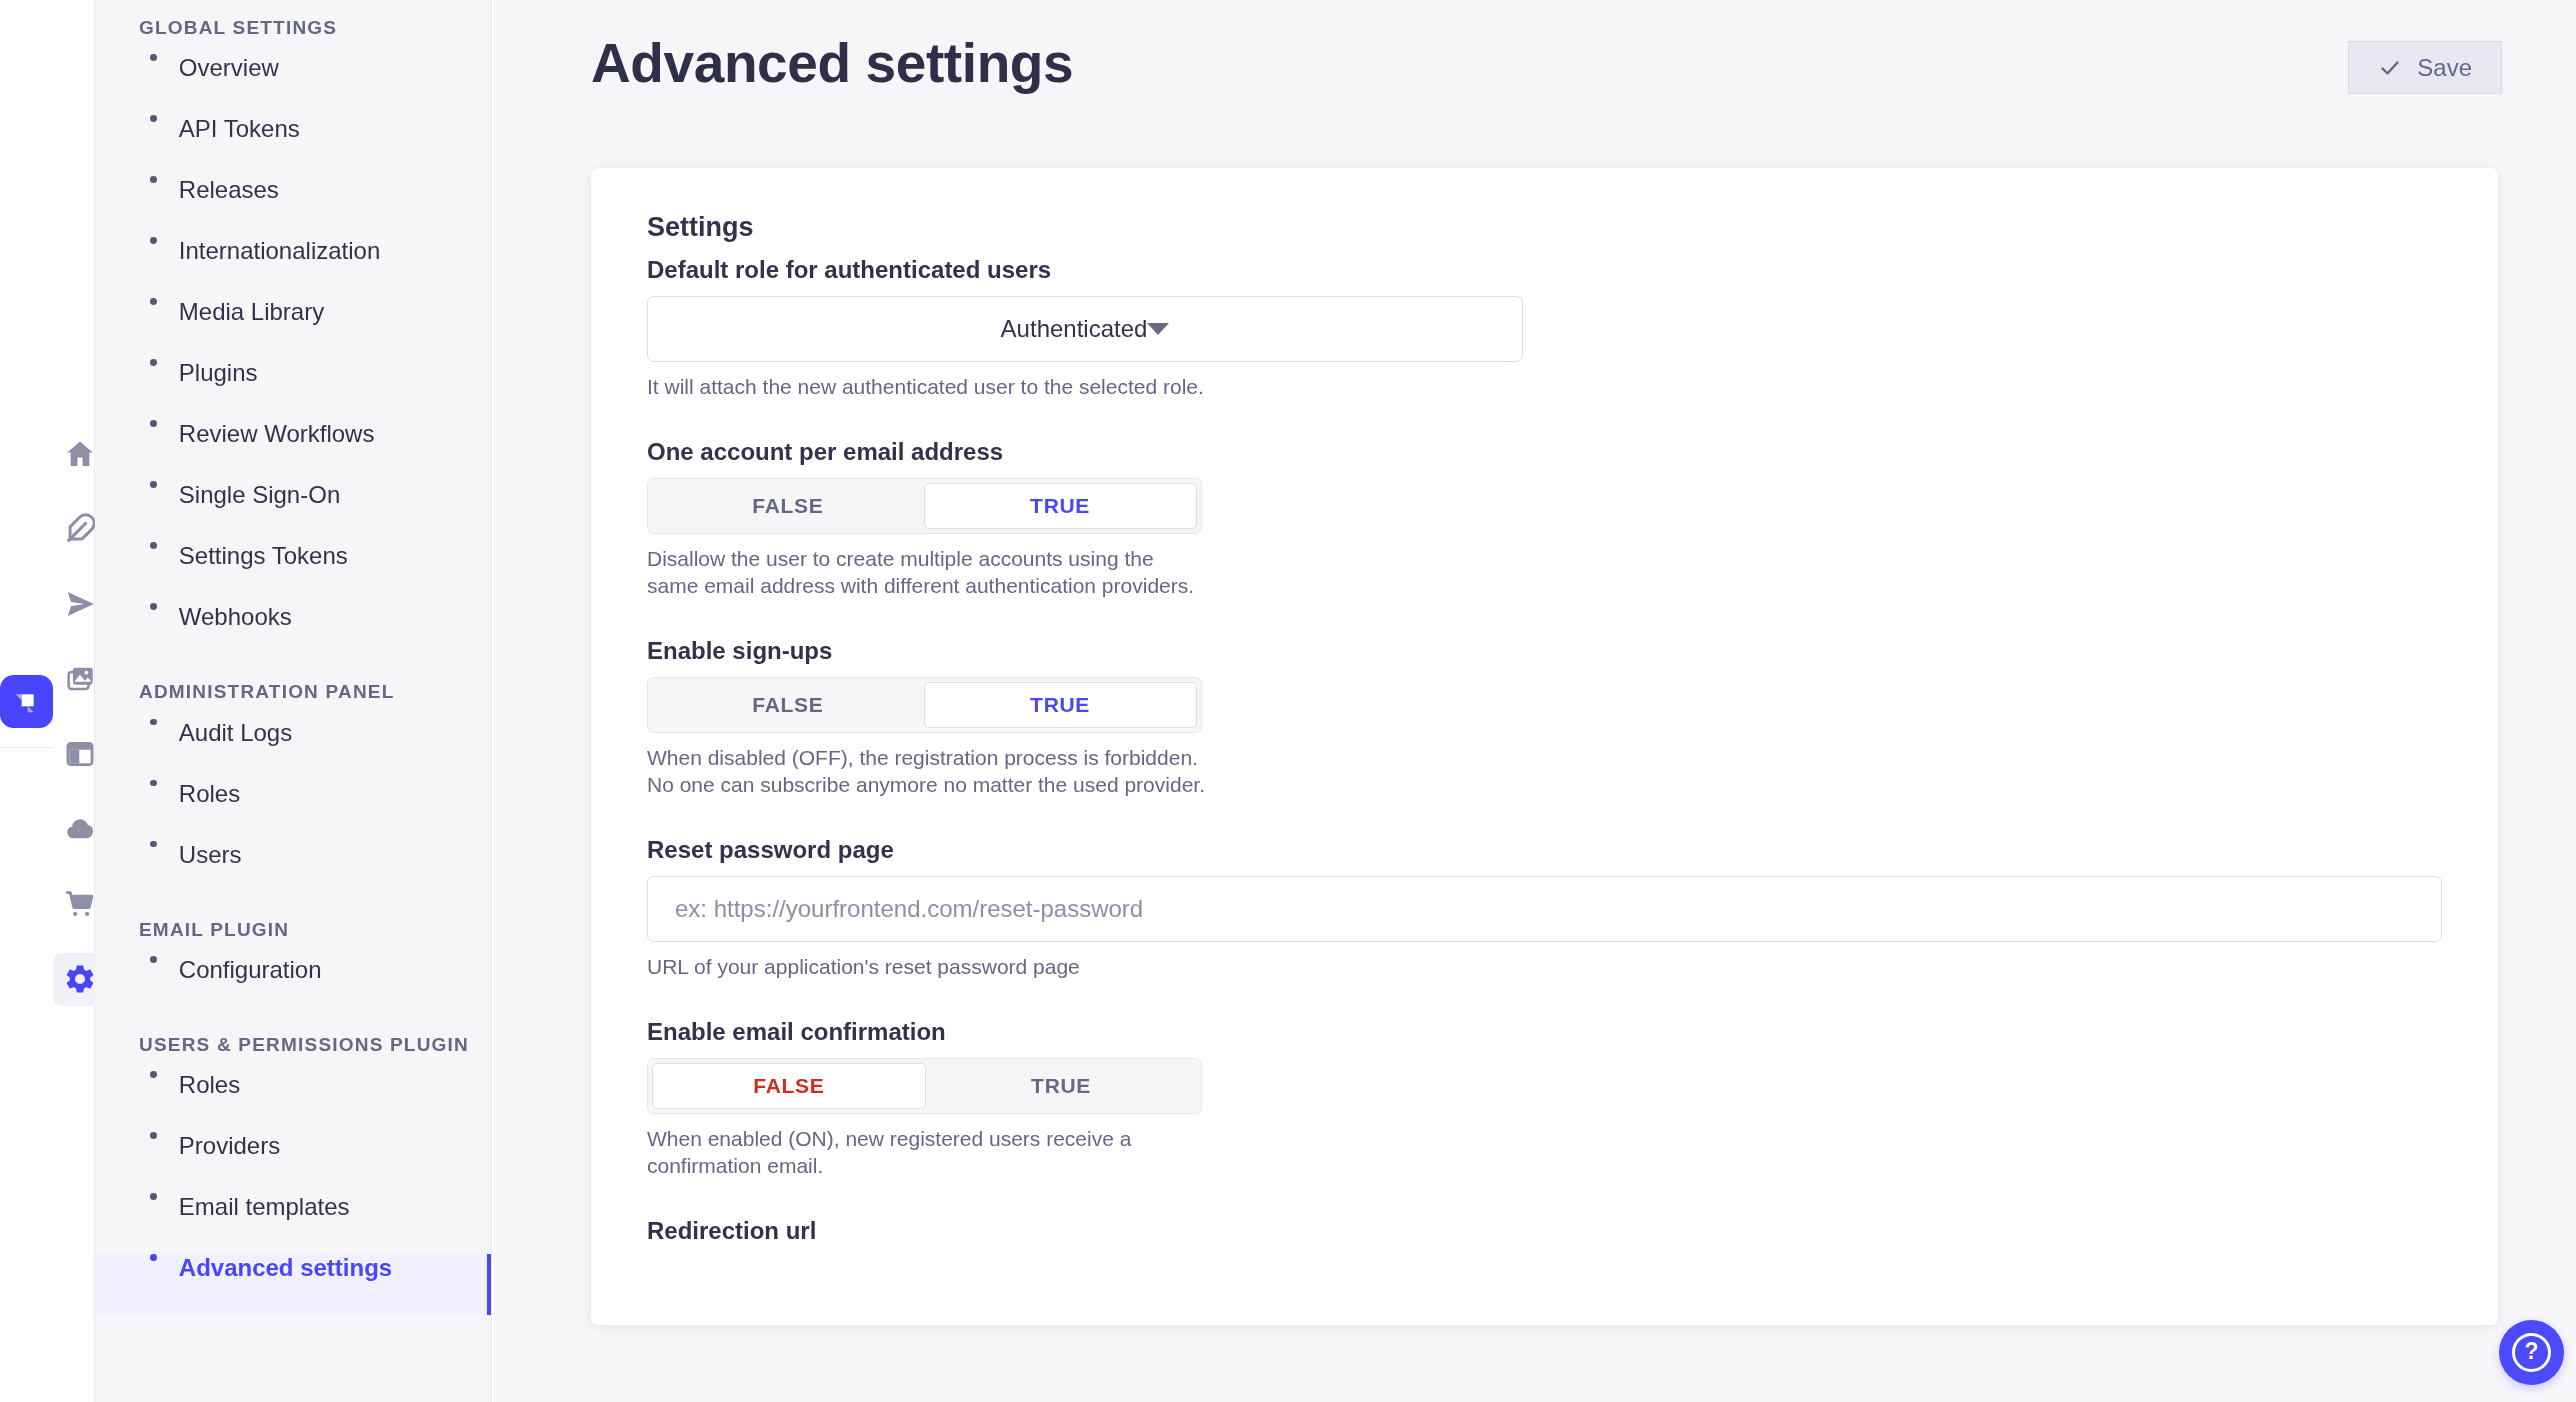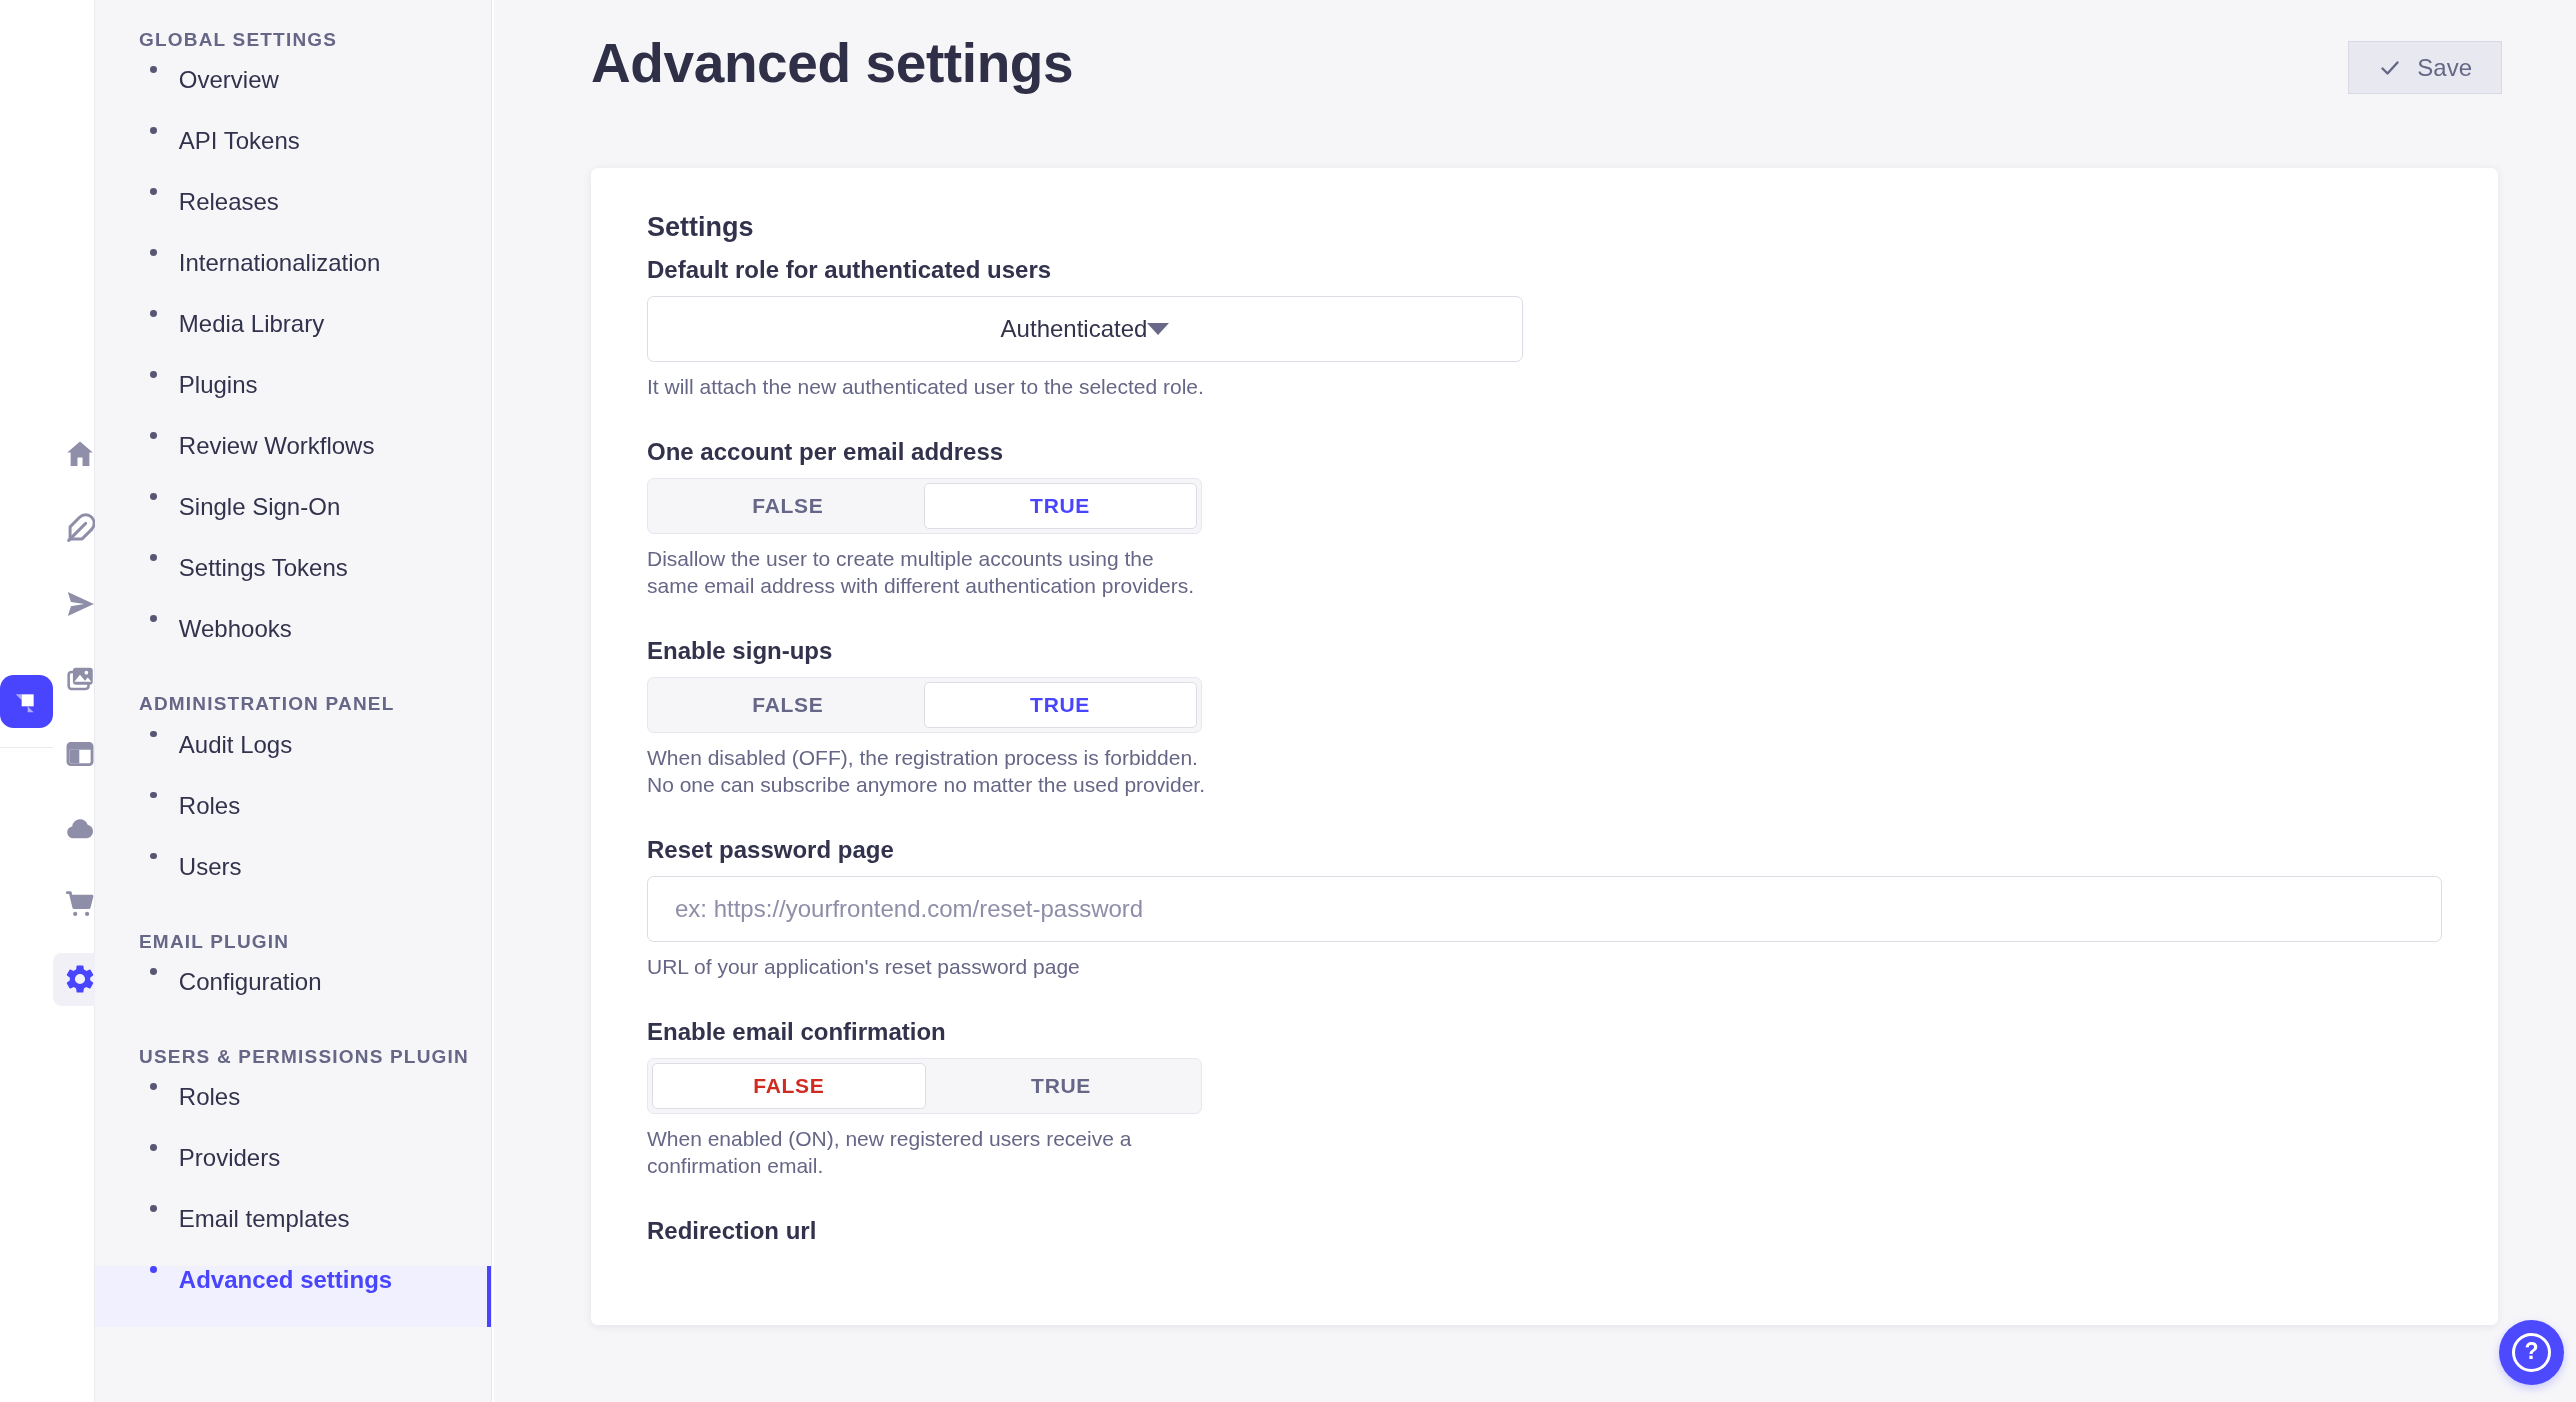--- a/index.html
+++ b/index.html
@@ -22,21 +22,21 @@
   .logo-wrap{width:100%;display:flex;justify-content:center;padding:21px 0 19.6px;border-bottom:0.9px solid var(--border-light);}
   .logo{width:53px;height:53px;border-radius:13.6px;background:var(--purple);display:flex;align-items:center;justify-content:center;}
   .rail-nav{padding-top:31px;display:flex;flex-direction:column;gap:22px;}
   .rail-btn{width:53px;height:53px;border-radius:8.5px;display:flex;align-items:center;justify-content:center;color:var(--faint);cursor:pointer;}
   .rail-btn.active{background:#f0f0f6;color:var(--purple);}
   .rail-btn svg{width:34px;height:34px;}
   .rail-bottom{margin-top:auto;width:100%;border-top:0.9px solid var(--border-light);padding:24px 0 12px;display:flex;justify-content:center;}
   .avatar{width:53px;height:53px;border-radius:50%;background:#4f4cff;color:#fff;font-weight:bold;font-size:22px;display:flex;align-items:center;justify-content:center;letter-spacing:0.4px;cursor:pointer;}
 
   
-  .sidebar{position:absolute;left:95px;top:0;bottom:0;width:397px;background:var(--bg);border-right:1.7px solid #e6e6ef;padding-top:12px;overflow:hidden;}
+  .sidebar{position:absolute;left:95px;top:0;bottom:0;width:397px;background:var(--bg);border-right:1.7px solid #e6e6ef;overflow:hidden;}
   .section-title{font-size:19px;font-weight:bold;letter-spacing:1.2px;color:var(--muted);padding:17px 0 15.3px 44px;}
   .side-item{height:61px;display:flex;padding-left:55px;font-size:24px;color:var(--ink);cursor:pointer;position:relative;}
   .side-item .bullet{width:6.8px;height:6.8px;border-radius:50%;background:#575775;margin-right:22px;flex:none;}
   .side-item.active{background:var(--purple-light);color:var(--purple);font-weight:bold;}
   .side-item.active .bullet{background:var(--purple);}
   .side-item.active::after{content:"";position:absolute;right:-1.7px;top:0;bottom:0;width:6px;background:var(--purple);}
 
   
   .main{position:absolute;left:494px;right:0;top:0;bottom:0;background:var(--bg);overflow:hidden;}
   .page-header{display:flex;justify-content:space-between;align-items:flex-start;padding:31px 74px 0 97px;}

